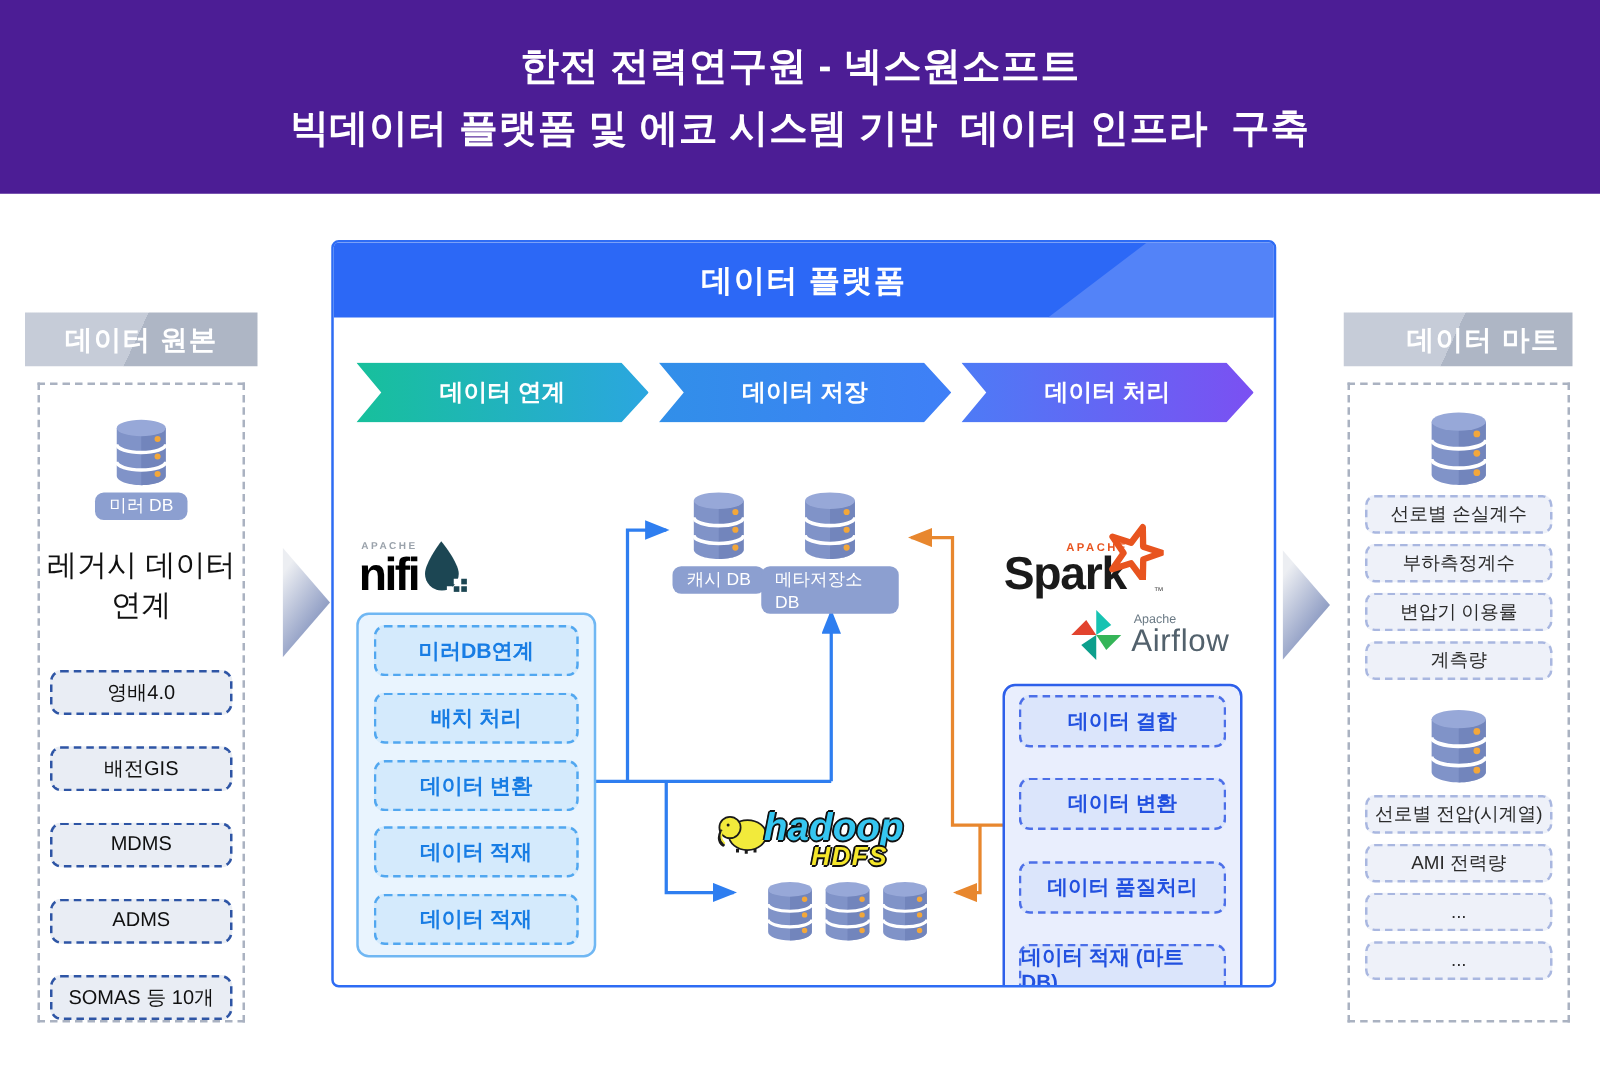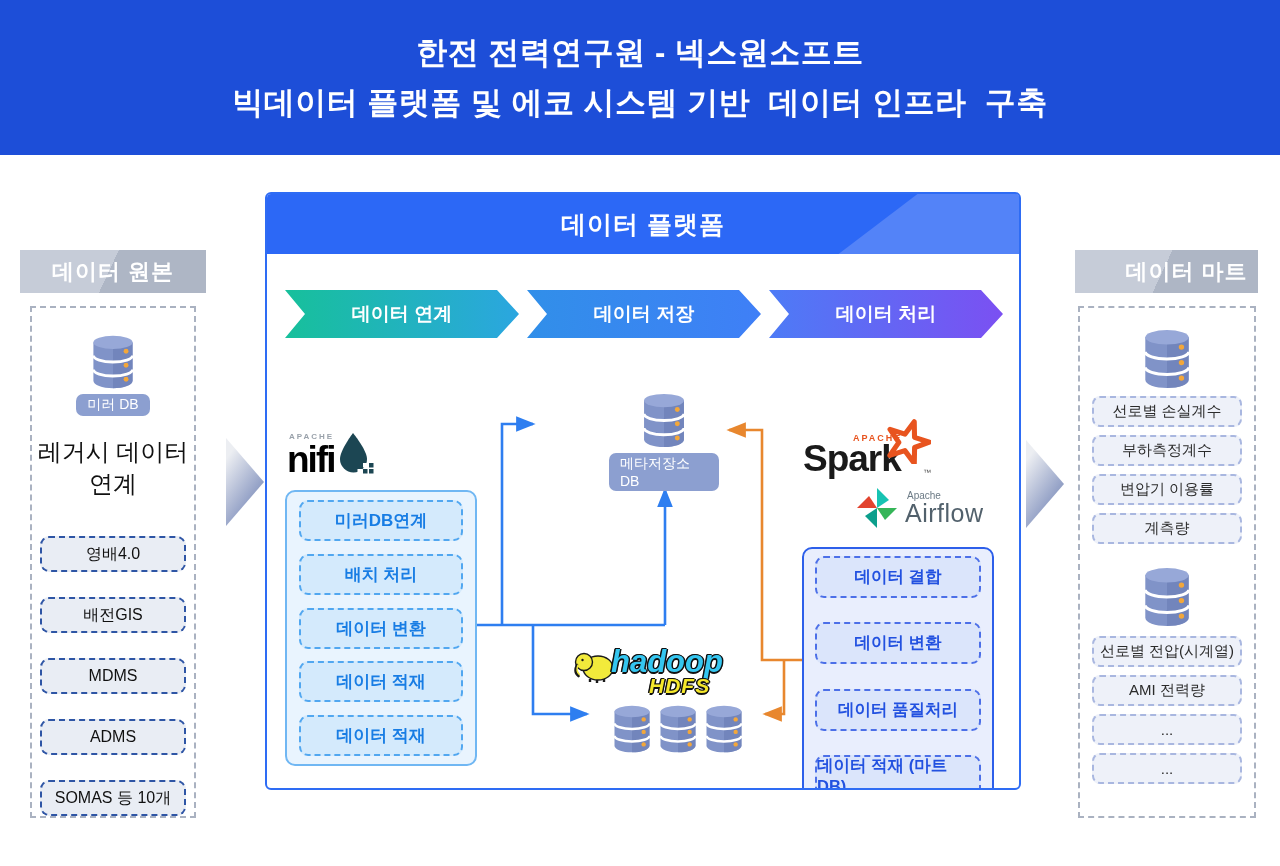--- a/index.html
+++ b/index.html
@@ -1,21 +1,21 @@
 <!DOCTYPE html>
 <html><head>
 <meta charset="utf-8">
 <style>
   * { margin:0; padding:0; box-sizing:border-box; }
   html,body { background:#fff; }
   body { font-family:"Liberation Sans", sans-serif; }
   #app { position:relative; width:1280px; height:866px; background:#fff; overflow:hidden; }
 
   
-  .banner { position:absolute; left:0; top:0; width:1280px; height:155px; background:#1d4ed8;
+  .banner { position:absolute; left:0; top:0; width:1280px; height:155px; background:#4c1d95;
             display:flex; flex-direction:column; justify-content:center; align-items:center; gap:8px; }
   .banner .t1, .banner .t2 { color:#fff; font-weight:800; font-size:31px; letter-spacing:0.5px; white-space:pre; }
 
   
   .col-header { position:absolute; height:43px; display:flex; align-items:center; justify-content:center;
                 background:linear-gradient(115deg,#c6ccd8 48%,#aeb6c5 48%); }
   .col-header span { color:#fff; font-size:22px; font-weight:700; letter-spacing:1px; }
   .dash-wrap { position:absolute; border:2px dashed #aab2c1; background:#fff;
                display:flex; flex-direction:column; align-items:center; }
   .src-box { width:146px; height:36px; border:2px dashed #2e55a5; border-radius:9px; background:#e9edf4;
@@ -196,20 +196,26 @@
     </div>
 
     <div class="nifi-list">
       <div class="step">미러DB연계</div>
       <div class="step">배치 처리</div>
       <div class="step">데이터 변환</div>
       <div class="step">데이터 적재</div>
       <div class="step">데이터 적재</div>
     </div>
 
+    <div class="db-group" style="left:262px; top:198px; width:92px;">
+      <svg width="46" height="57" viewBox="0 0 48 60">
+          <use href="#dbicon"></use>
+        </svg>
+      <span class="pill">캐시 DB</span>
+    </div>
     <div class="db-group" style="left:342px; top:198px; width:110px;">
       <svg width="46" height="57" viewBox="0 0 48 60">
           <use href="#dbicon"></use>
         </svg>
       <span class="pill">메타저장소 DB</span>
     </div>
 
     <div class="spark-logo">
       <span class="spark-apache">APACHE</span>
       <span class="spark-name">Spark</span>

